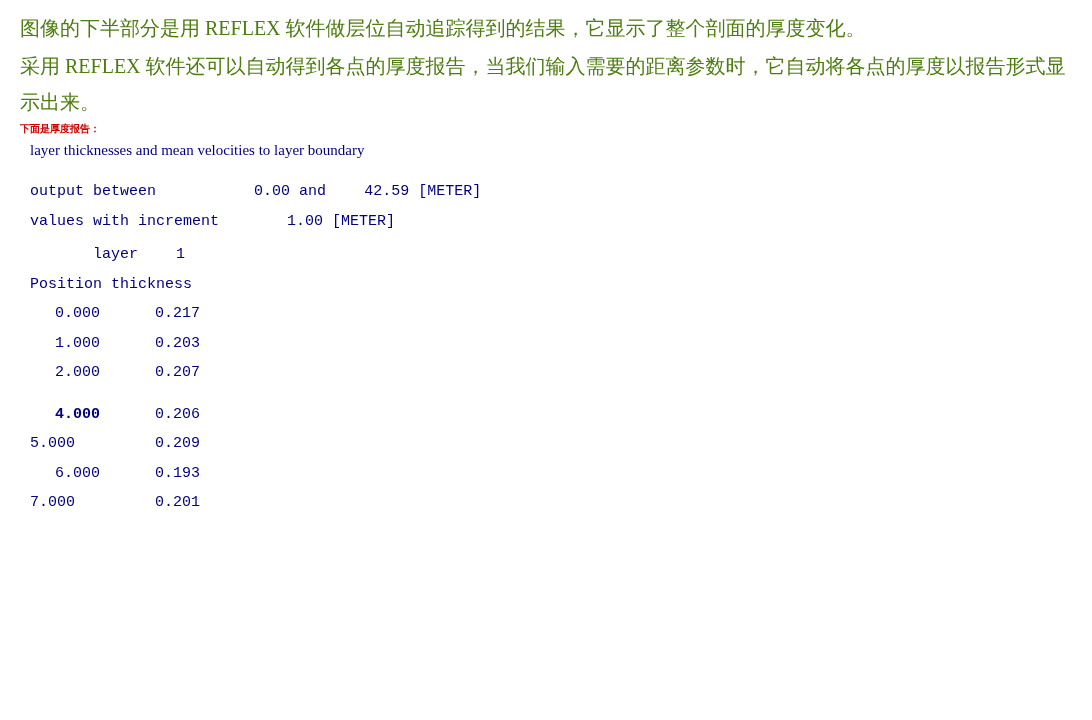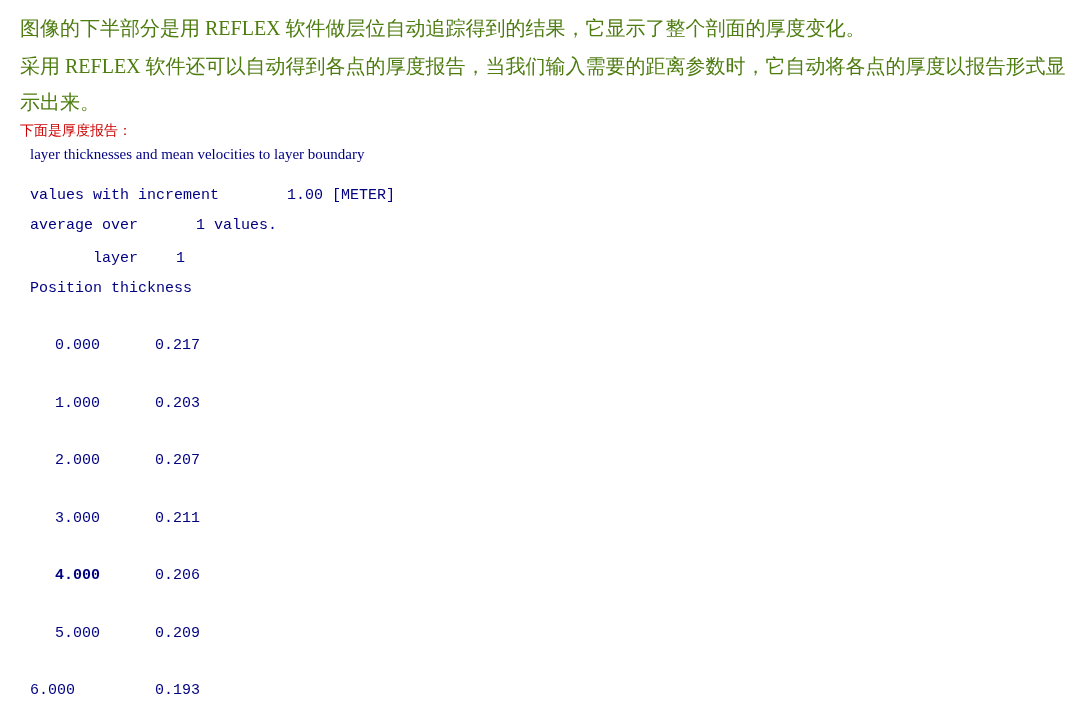--- a/index.html
+++ b/index.html
@@ -16,22 +16,23 @@
       width: 1092px;
     }
     .chinese-text {
       color: #4d7c0f;
       font-size: 20px;
       line-height: 1.8;
       margin-bottom: 2px;
     }
     .chinese-red {
       color: #cc0000;
-      font-size: 14px;
+      font-size: 10px;
       margin-bottom: 4px;
+      font-weight: bold;
     }
     .report-header {
       color: #000080;
       font-size: 15px;
       margin: 6px 0 20px 10px;
     }
     .data-section {
       font-family: "Courier New", Courier, monospace;
       font-size: 15px;
       color: #000080;
@@ -43,72 +44,74 @@
     }
     .table-section {
       font-family: "Courier New", Courier, monospace;
       font-size: 15px;
       color: #000080;
       margin-left: 10px;
       margin-top: 8px;
     }
     .col-pos {
       width: 110px;
-      margin-top: 28px;
     }
     .col-thick {
       width: 100px;
     }
   </style>
 </head>
 <body>
 
 <p class="chinese-text">图像的下半部分是用 REFLEX 软件做层位自动追踪得到的结果，它显示了整个剖面的厚度变化。</p>
 <p class="chinese-text">采用 REFLEX 软件还可以自动得到各点的厚度报告，当我们输入需要的距离参数时，它自动将各点的厚度以报告形式显示出来。</p>
 <p class="chinese-red">下面是厚度报告：</p>
 
 <p class="report-header">layer thicknesses and mean velocities to layer boundary</p>
 
 <div class="data-section">
 
+  <div class="data-line">
+    <span>output between</span>
+    <span style="display:inline-block; width:80px;"></span>
+    <span>0.00</span>
+    <span> </span>
+    <span>and</span>
+    <span style="display:inline-block; width:20px;"></span>
+    <span>42.59</span>
+    <span> </span>
+    <span>[METER]</span>
+  </div>
 
   <div class="data-line">
     <span>values with increment</span>
     <span style="display:inline-block; width:50px;"></span>
     <span>1.00</span>
     <span> </span>
     <span>[METER]</span>
   </div>
 
-  <div class="data-line">
-    <span>average over</span>
-    <span style="display:inline-block; width:40px;"></span>
-    <span>1</span>
-    <span> </span>
-    <span>values.</span>
-  </div>
 </div>
 
 <div class="table-section">
 
   <div class="data-line" style="margin-left: 63px;">
     <span>layer</span>
     <span style="display:inline-block; width:20px;"></span>
     <span>1</span>
   </div>
 
   <div class="data-line">
     <span class="col-pos">Position</span>
     <span class="col-thick">thickness</span>
   </div>
 
 
   <div id="data-rows-container">
   <div class="data-line"><span class="col-pos" style="display: inline-block; text-align: right; width: 90px; padding-right: 20px;">0.000</span><span class="col-thick" style="display: inline-block; text-align: right; width: 80px;">0.217</span></div>
       <div class="data-line"><span class="col-pos" style="display: inline-block; text-align: right; width: 90px; padding-right: 20px;">1.000</span><span class="col-thick" style="display: inline-block; text-align: right; width: 80px;">0.203</span></div>
       <div class="data-line"><span class="col-pos" style="display: inline-block; text-align: right; width: 90px; padding-right: 20px;">2.000</span><span class="col-thick" style="display: inline-block; text-align: right; width: 80px;">0.207</span></div>
-      <div class="data-line"><span class="col-pos" style="display: inline-block; text-align: right; width: 90px; padding-right: 20px;">3.000</span><span class="col-thick" style="display: inline-block; text-align: right; width: 80px;">0.211</span></div>
       <div class="data-line"><span class="col-pos" style="display: inline-block; text-align: right; width: 90px; padding-right: 20px; font-weight: bold;">4.000</span><span class="col-thick" style="display: inline-block; text-align: right; width: 80px; margin-top: 12px;">0.206</span></div>
-      <div class="data-line"><span class="col-pos" style="display: inline-block; text-align: right; width: 90px; padding-right: 20px;">5.000</span><span class="col-thick" style="display: inline-block; text-align: right; width: 80px;">0.209</span></div>
-      <div class="data-line"><span class="col-pos" style="display: inline-block; text-align: left; width: 90px; padding-right: 20px;">6.000</span><span class="col-thick" style="display: inline-block; text-align: right; width: 80px;">0.193</span></div>
+      <div class="data-line"><span class="col-pos" style="display: inline-block; width: 90px; padding-right: 20px;">5.000</span><span class="col-thick" style="display: inline-block; text-align: right; width: 80px;">0.209</span></div>
+      <div class="data-line"><span class="col-pos" style="display: inline-block; text-align: right; width: 90px; padding-right: 20px;">6.000</span><span class="col-thick" style="display: inline-block; text-align: right; width: 80px;">0.193</span></div>
       <div class="data-line"><span class="col-pos" style="display: inline-block; text-align: left; width: 90px; padding-right: 20px;">7.000</span><span class="col-thick" style="display: inline-block; text-align: right; width: 80px;">0.201</span></div>
     </div>
 </div>
 
 </body></html>

